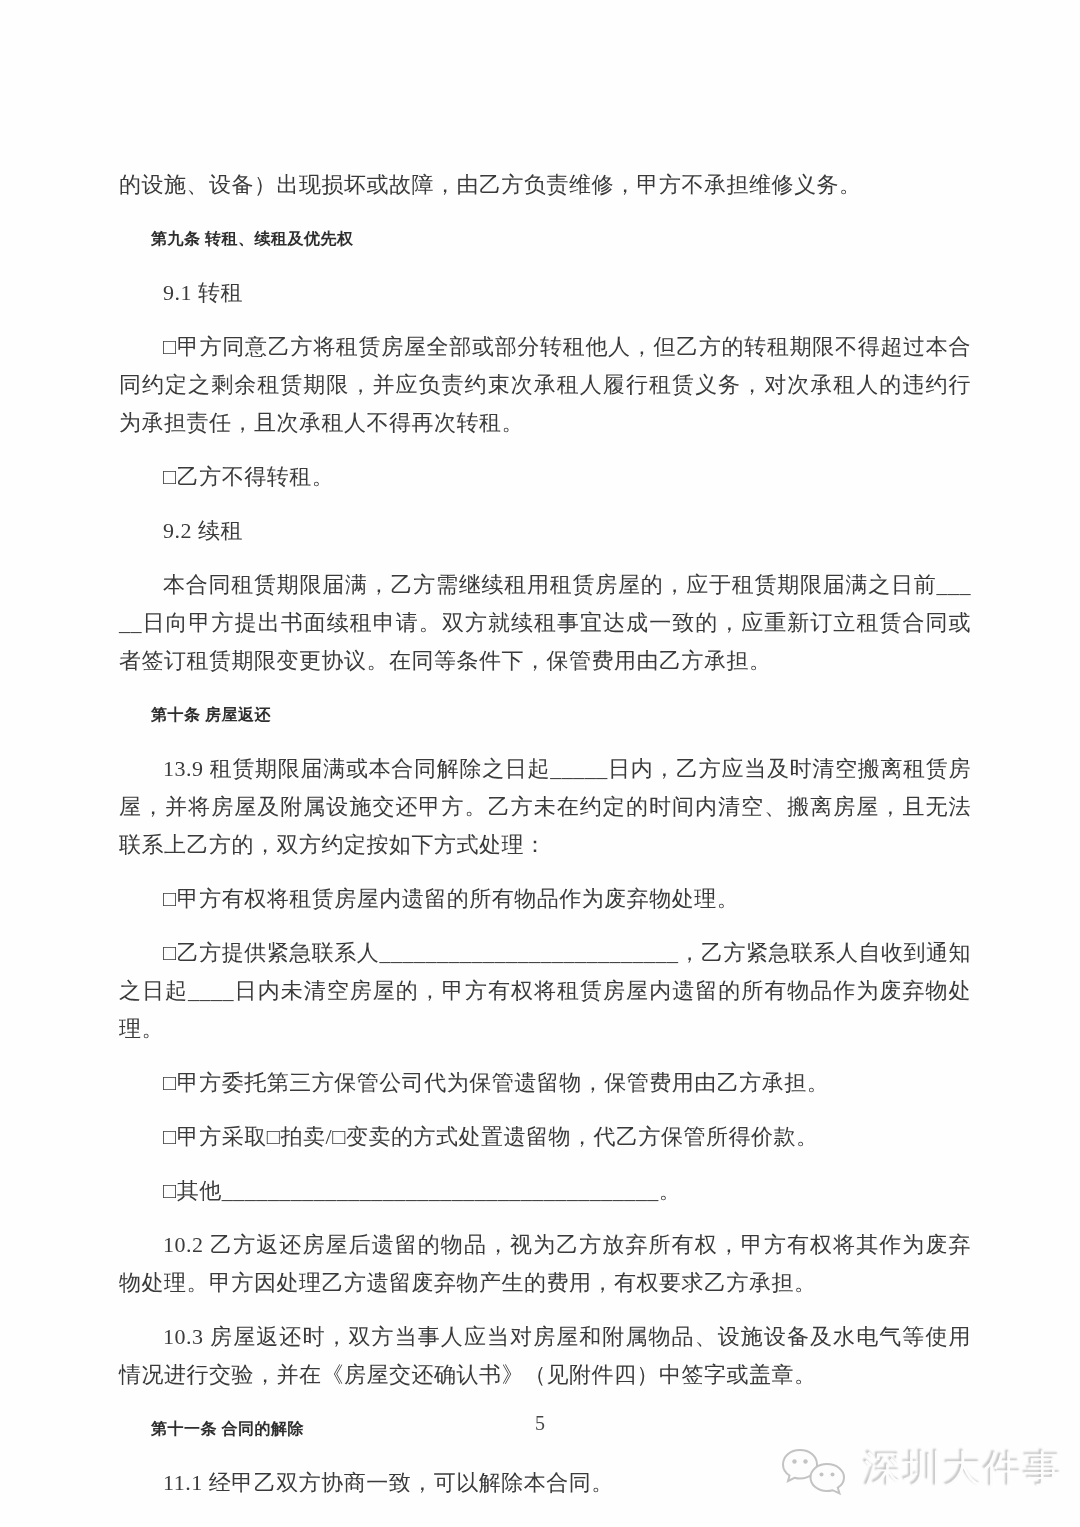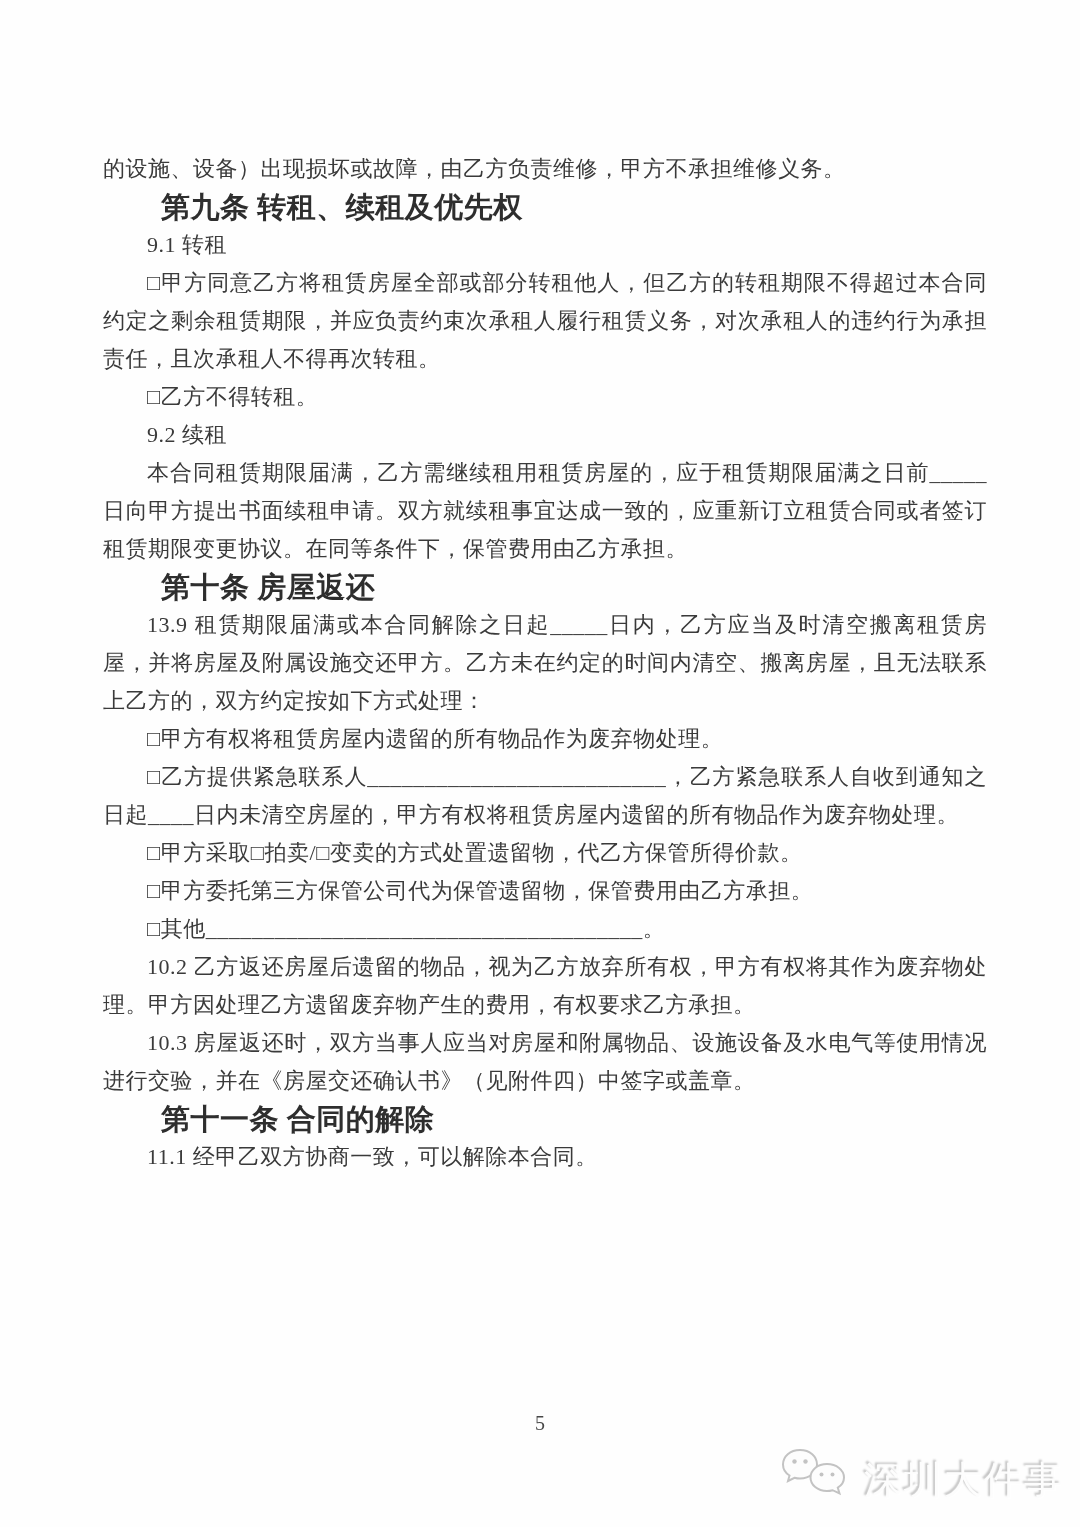--- a/index.html
+++ b/index.html
@@ -20,48 +20,48 @@
     position: absolute;
     top: 150px;
     left: 103px;
     width: 884px;
     font-size: 22px;
     line-height: 38px;
     text-align: justify;
     letter-spacing: 0.5px;
   }
   .content p {
-    margin: 0;
+    margin: 16px;
     text-indent: 2em;
     word-break: break-all;
   }
   .content p.no-indent {
     text-indent: 0;
   }
   .content p.heading {
     font-weight: bold;
-    font-size: 29px;
+    font-size: 16px;
     color: #2e2e2e;
   }
   .footer {
     position: absolute;
     top: 1408px;
     left: 0;
     width: 100%;
     text-align: center;
     font-size: 20px;
     line-height: 30px;
     color: #464646;
   }
   .watermark {
     position: absolute;
     top: 1444px;
     right: 16px;
     display: flex;
-    align-items: flex-end;
+    align-items: flex-start;
     gap: 12px;
     user-select: none;
   }
   .watermark .wm-text {
     font-family: "Liberation Sans", "DejaVu Sans", sans-serif;
     font-size: 38px;
     letter-spacing: 2px;
     color: #fdfdfd;
     text-shadow: -2px -2px 2px #c3c3c3, 1px 1px 0 #ffffff;
   }
@@ -79,22 +79,22 @@
       <p class="heading">第九条 转租、续租及优先权</p>
       <p>9.1 转租</p>
       <p>□甲方同意乙方将租赁房屋全部或部分转租他人，但乙方的转租期限不得超过本合同约定之剩余租赁期限，并应负责约束次承租人履行租赁义务，对次承租人的违约行为承担责任，且次承租人不得再次转租。</p>
       <p>□乙方不得转租。</p>
       <p>9.2 续租</p>
       <p>本合同租赁期限届满，乙方需继续租用租赁房屋的，应于租赁期限届满之日前_____日向甲方提出书面续租申请。双方就续租事宜达成一致的，应重新订立租赁合同或者签订租赁期限变更协议。在同等条件下，保管费用由乙方承担。</p>
       <p class="heading">第十条 房屋返还</p>
       <p>13.9 租赁期限届满或本合同解除之日起_____日内，乙方应当及时清空搬离租赁房屋，并将房屋及附属设施交还甲方。乙方未在约定的时间内清空、搬离房屋，且无法联系上乙方的，双方约定按如下方式处理：</p>
       <p>□甲方有权将租赁房屋内遗留的所有物品作为废弃物处理。</p>
       <p>□乙方提供紧急联系人__________________________，乙方紧急联系人自收到通知之日起____日内未清空房屋的，甲方有权将租赁房屋内遗留的所有物品作为废弃物处理。</p>
+      <p>□甲方委托第三方保管公司代为保管遗留物，保管费用由乙方承担。</p>
       <p>□甲方采取□拍卖/□变卖的方式处置遗留物，代乙方保管所得价款。</p>
-      <p>□甲方委托第三方保管公司代为保管遗留物，保管费用由乙方承担。</p>
       <p>□其他______________________________________。</p>
       <p>10.2 乙方返还房屋后遗留的物品，视为乙方放弃所有权，甲方有权将其作为废弃物处理。甲方因处理乙方遗留废弃物产生的费用，有权要求乙方承担。</p>
       <p>10.3 房屋返还时，双方当事人应当对房屋和附属物品、设施设备及水电气等使用情况进行交验，并在《房屋交还确认书》（见附件四）中签字或盖章。</p>
       <p class="heading">第十一条 合同的解除</p>
       <p>11.1 经甲乙双方协商一致，可以解除本合同。</p>
     </div>
 
   <div class="footer">
     <span>5</span>
   </div>

